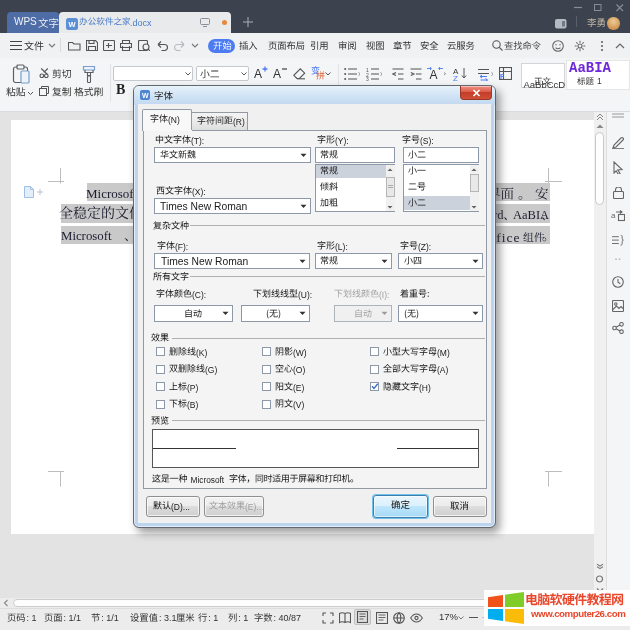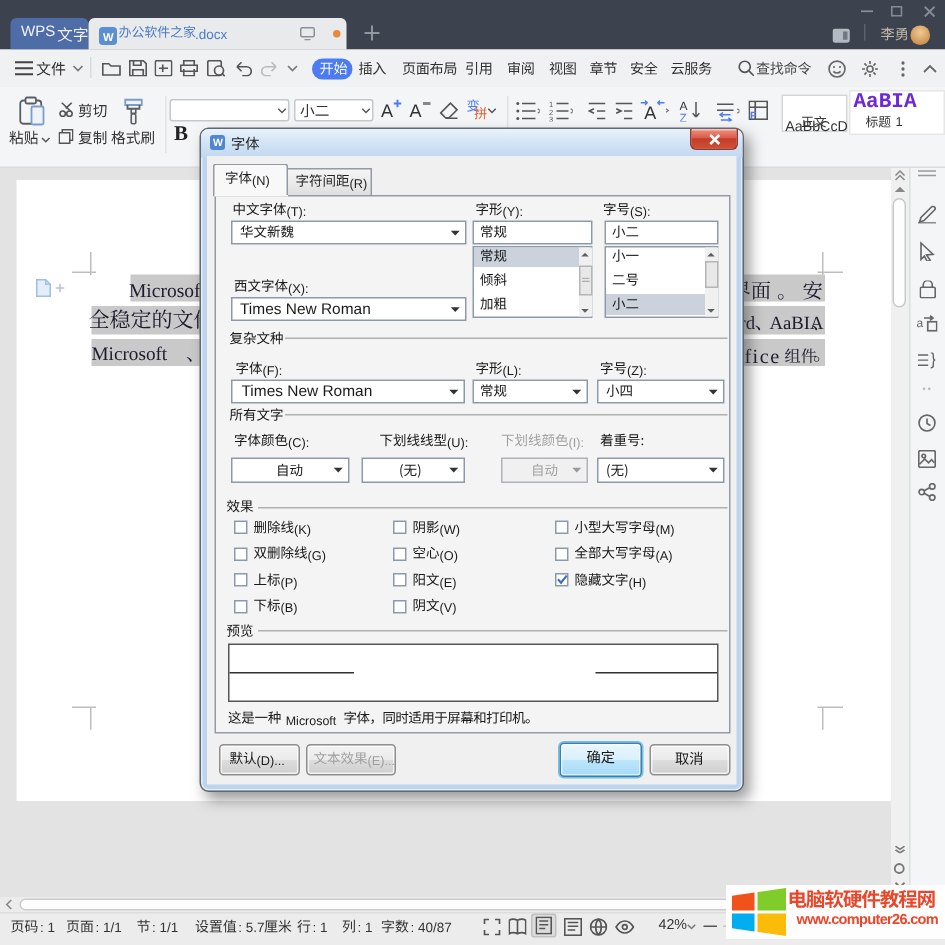--- a/index.html
+++ b/index.html
@@ -659,21 +659,21 @@
       </g>
     </svg>
     <div style="position:absolute;left:101.3px;top:613.5px;font-family:'Liberation Sans';font-size:9px;font-weight:normal;color:#333;line-height:1;white-space:nowrap">: 1/1</div>
     <svg style="position:absolute;left:130px;top:612.5px;overflow:visible" width="27.9" height="9.3" viewBox="0 -86 300 100">
       <g fill="#333">
         <use href="#s8BBE" x="0"></use>
         <use href="#s7F6E" x="100"></use>
         <use href="#s503C" x="200"></use>
       </g>
     </svg>
-    <div style="position:absolute;left:158.9px;top:613.5px;font-family:'Liberation Sans';font-size:9px;font-weight:normal;color:#333;line-height:1;white-space:nowrap">: 5.7</div>
+    <div style="position:absolute;left:158.9px;top:613.5px;font-family:'Liberation Sans';font-size:9px;font-weight:normal;color:#333;line-height:1;white-space:nowrap">: 3.1</div>
     <svg style="position:absolute;left:176px;top:612.5px;overflow:visible" width="18.6" height="9.3" viewBox="0 -86 200 100">
       <g fill="#333">
         <use href="#s5398" x="0"></use>
         <use href="#s7C73" x="100"></use>
       </g>
     </svg>
     <svg style="position:absolute;left:198px;top:612.5px;overflow:visible" width="9.3" height="9.3" viewBox="0 -86 100 100">
       <g fill="#333">
         <use href="#s884C" x="0"></use>
       </g>
@@ -708,21 +708,21 @@
       <path d="M2.5 3h7M2.5 5.5h7M2.5 8h5" stroke="#555" stroke-width="0.9"></path>
     </svg>
     <svg style="position:absolute;left:393px;top:612px" width="12" height="12" viewBox="0 0 12 12">
       <circle cx="6" cy="6" r="5.3" fill="none" stroke="#555" stroke-width="1.1"></circle>
       <path d="M0.7 6h10.6M6 0.7c-2.5 2.5-2.5 8 0 10.6M6 0.7c2.5 2.5 2.5 8 0 10.6" fill="none" stroke="#555" stroke-width="1.1"></path>
     </svg>
     <svg style="position:absolute;left:410px;top:613px" width="13" height="10" viewBox="0 0 13 10">
       <path d="M0.7 5C2.5 2 4 1 6.5 1s4 1 5.8 4c-1.8 3-3.3 4-5.8 4S2.5 8 0.7 5z" fill="none" stroke="#555" stroke-width="1.1"></path>
       <circle cx="6.5" cy="5" r="1.6" fill="none" stroke="#555" stroke-width="1.1"></circle>
     </svg>
-    <div style="position:absolute;left:439px;top:612px;font-family:'Liberation Sans';font-size:9.5px;font-weight:normal;color:#333;line-height:1;white-space:nowrap">42%</div>
+    <div style="position:absolute;left:439px;top:612px;font-family:'Liberation Sans';font-size:9.5px;font-weight:normal;color:#333;line-height:1;white-space:nowrap">17%</div>
     <svg style="position:absolute;left:458px;top:616px" width="6" height="4" viewBox="0 0 6 4">
       <path d="M0.5 0.5 3 3 5.5 0.5" fill="none" stroke="#777" stroke-width="1"></path>
     </svg>
     <div style="position:absolute;left:469px;top:616.5px;width:9px;height:1.5px;background:#555"></div>
     <div style="position:absolute;left:482px;top:616.8px;width:108px;height:1px;background:#c5c5c5"></div>
     <div style="position:absolute;left:518px;top:612px;width:9px;height:9px;background:#fafafa;border:1px solid #999;border-radius:50%;box-sizing:border-box"></div>
     <div style="position:absolute;left:484px;top:590px;width:146px;height:36px;background:rgba(255,255,255,0.92)"></div>
     <svg style="position:absolute;left:488px;top:592px" width="36" height="32" viewBox="0 0 36 32">
       <polygon points="0,5.2 15,3 15,15 0,15" fill="#f1511b"></polygon>
       <polygon points="17,2.7 36,0 36,15 17,15" fill="#80cc28"></polygon>

